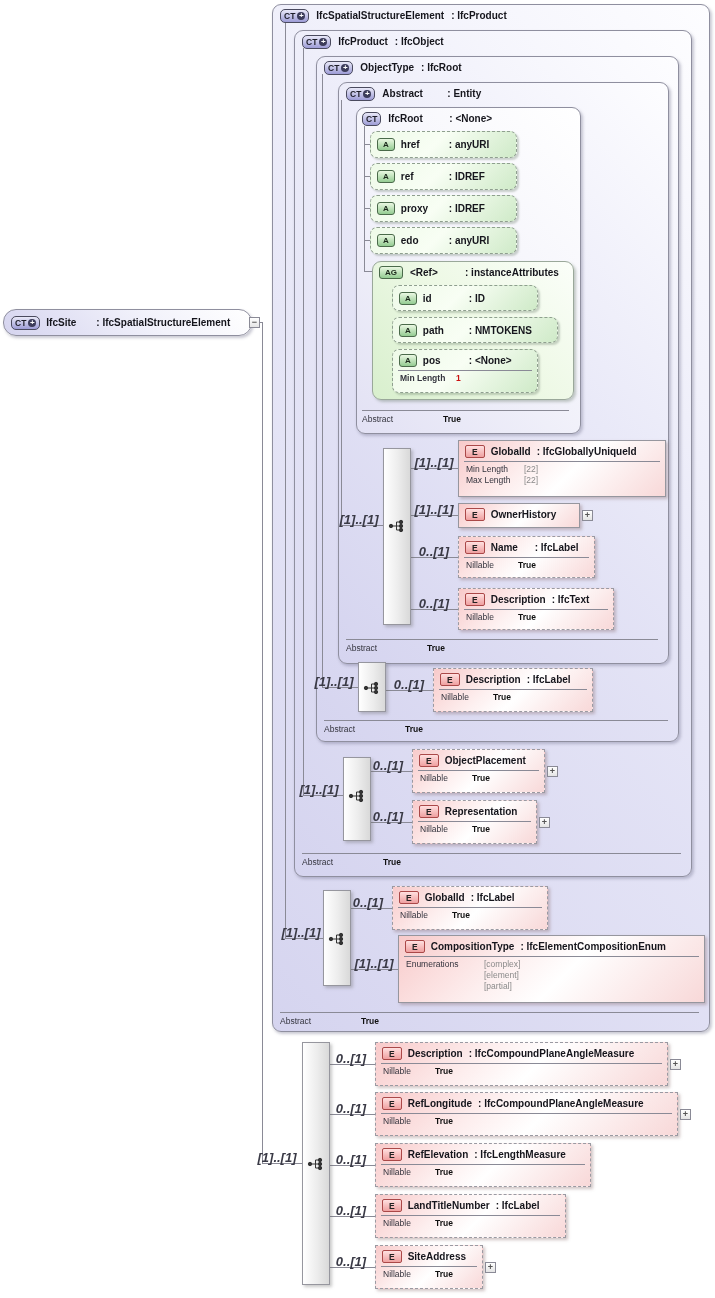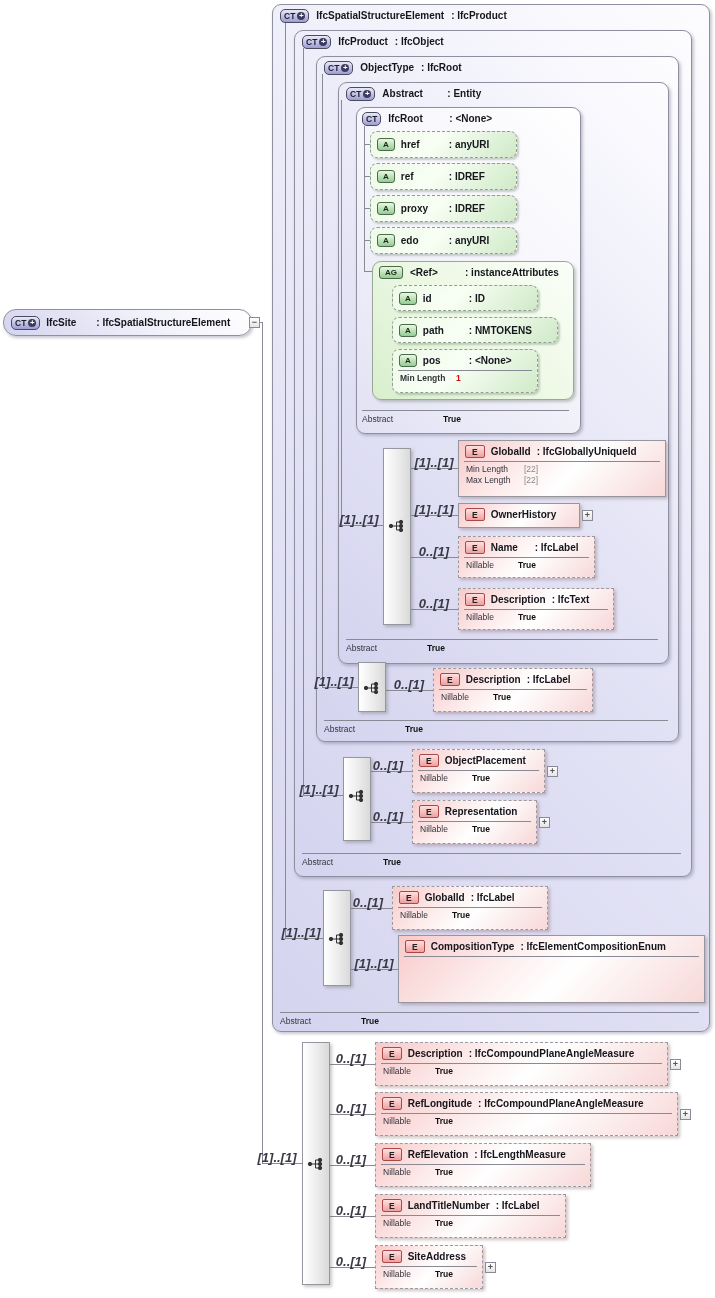--- a/index.html
+++ b/index.html
@@ -416,20 +416,28 @@
         <span class="fval">True</span>
       </div>
   </div>
   <div class="el" style="left:398px;top:935px;width:307px;height:68px">
     <div class="trow">
         <span class="eb">E</span>
         <span class="nm">CompositionType</span>
         <span>: IfcElementCompositionEnum</span>
       </div>
     <div class="fsep"></div>
+    <div class="frow">
+      <span class="flab" style="width:78px">Enumerations</span>
+      <span class="fvals">
+        <span class="fmut">[complex]</span>
+        <span class="fmut">[element]</span>
+        <span class="fmut">[partial]</span>
+      </span>
+    </div>
   </div>
 
   <div class="el dashed" style="left:375px;top:1042px;width:293px;height:44px">
     <div class="trow">
         <span class="eb">E</span>
         <span class="nm">Description</span>
         <span>: IfcCompoundPlaneAngleMeasure</span>
       </div>
     <div class="fsep"></div>
     <div class="frow">

